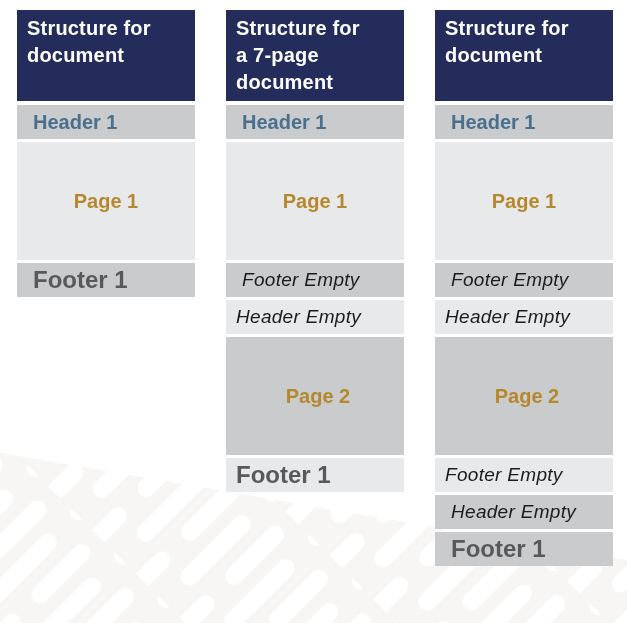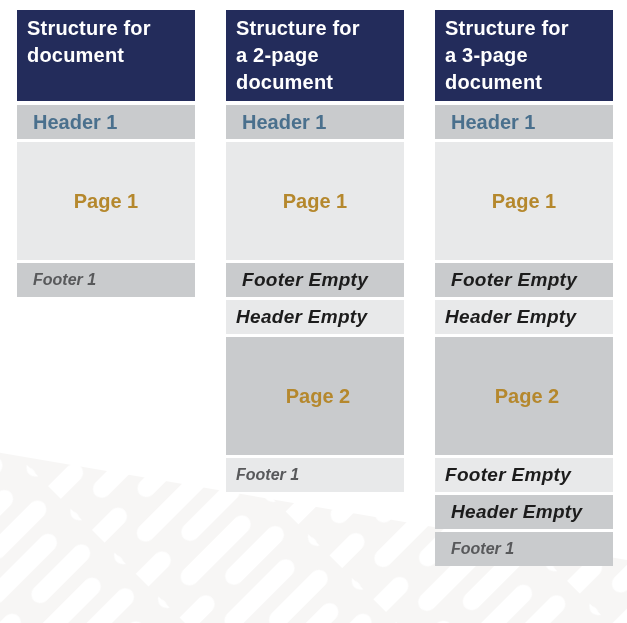--- a/index.html
+++ b/index.html
@@ -60,32 +60,31 @@
   .row.light { background: var(--row-light-bg); }
 
   .kind-header-ref {
     color: var(--header-ref-text);
     font-weight: bold;
     font-size: 20px;
   }
   .kind-footer-ref {
     color: var(--footer-ref-text);
     font-weight: bold;
-    font-size: 16px;
-    font-style: italic;
+    font-size: 24px;
   }
   .kind-page {
     color: var(--page-text);
     font-weight: bold;
     font-size: 20px;
   }
   .kind-empty {
     color: var(--empty-text);
     font-style: italic;
-    font-weight: 700;
+    font-weight: 400;
     font-size: 19px;
     letter-spacing: 0.3px;
   }
 </style>
 </head>
 <body>
 
 <div class="canvas">
 
   <div class="watermark">
@@ -107,34 +106,33 @@
           <div class="title-line">Structure for</div>
           <div class="title-line">document</div>
         </div>
         <div class="row small dark kind-header-ref">Header 1</div>
         <div class="row large light kind-page">Page 1</div>
         <div class="row small dark kind-footer-ref">Footer 1</div>
       </div>
       <div class="col">
         <div class="title">
           <div class="title-line">Structure for</div>
-          <div class="title-line">a 2-page</div>
+          <div class="title-line">a 7-page</div>
           <div class="title-line">document</div>
         </div>
         <div class="row small dark kind-header-ref">Header 1</div>
         <div class="row large light kind-page">Page 1</div>
         <div class="row small dark kind-empty">Footer Empty</div>
         <div class="row small light kind-empty">Header Empty</div>
         <div class="row large dark kind-page">Page 2</div>
         <div class="row small light kind-footer-ref">Footer 1</div>
       </div>
       <div class="col">
         <div class="title">
           <div class="title-line">Structure for</div>
-          <div class="title-line">a 3-page</div>
           <div class="title-line">document</div>
         </div>
         <div class="row small dark kind-header-ref">Header 1</div>
         <div class="row large light kind-page">Page 1</div>
         <div class="row small dark kind-empty">Footer Empty</div>
         <div class="row small light kind-empty">Header Empty</div>
         <div class="row large dark kind-page">Page 2</div>
         <div class="row small light kind-empty">Footer Empty</div>
         <div class="row small dark kind-empty">Header Empty</div>
         <div class="row small dark kind-footer-ref">Footer 1</div>

